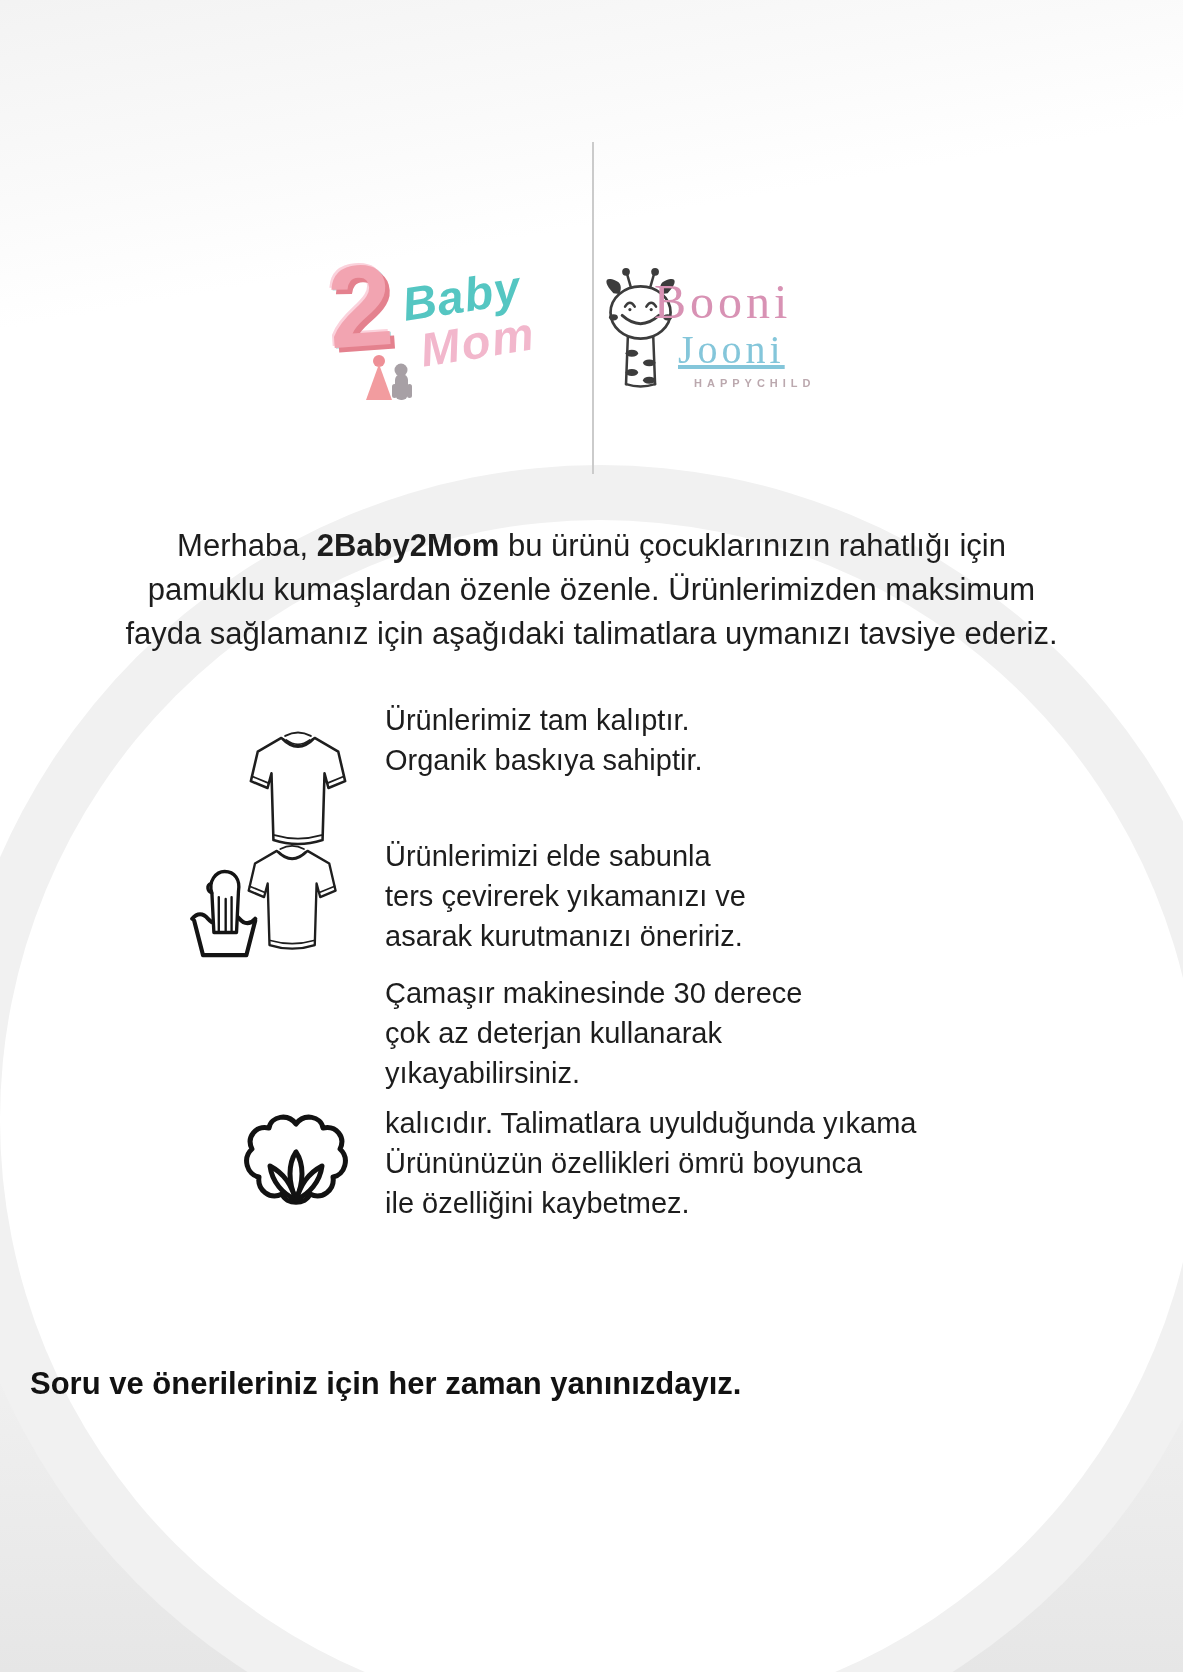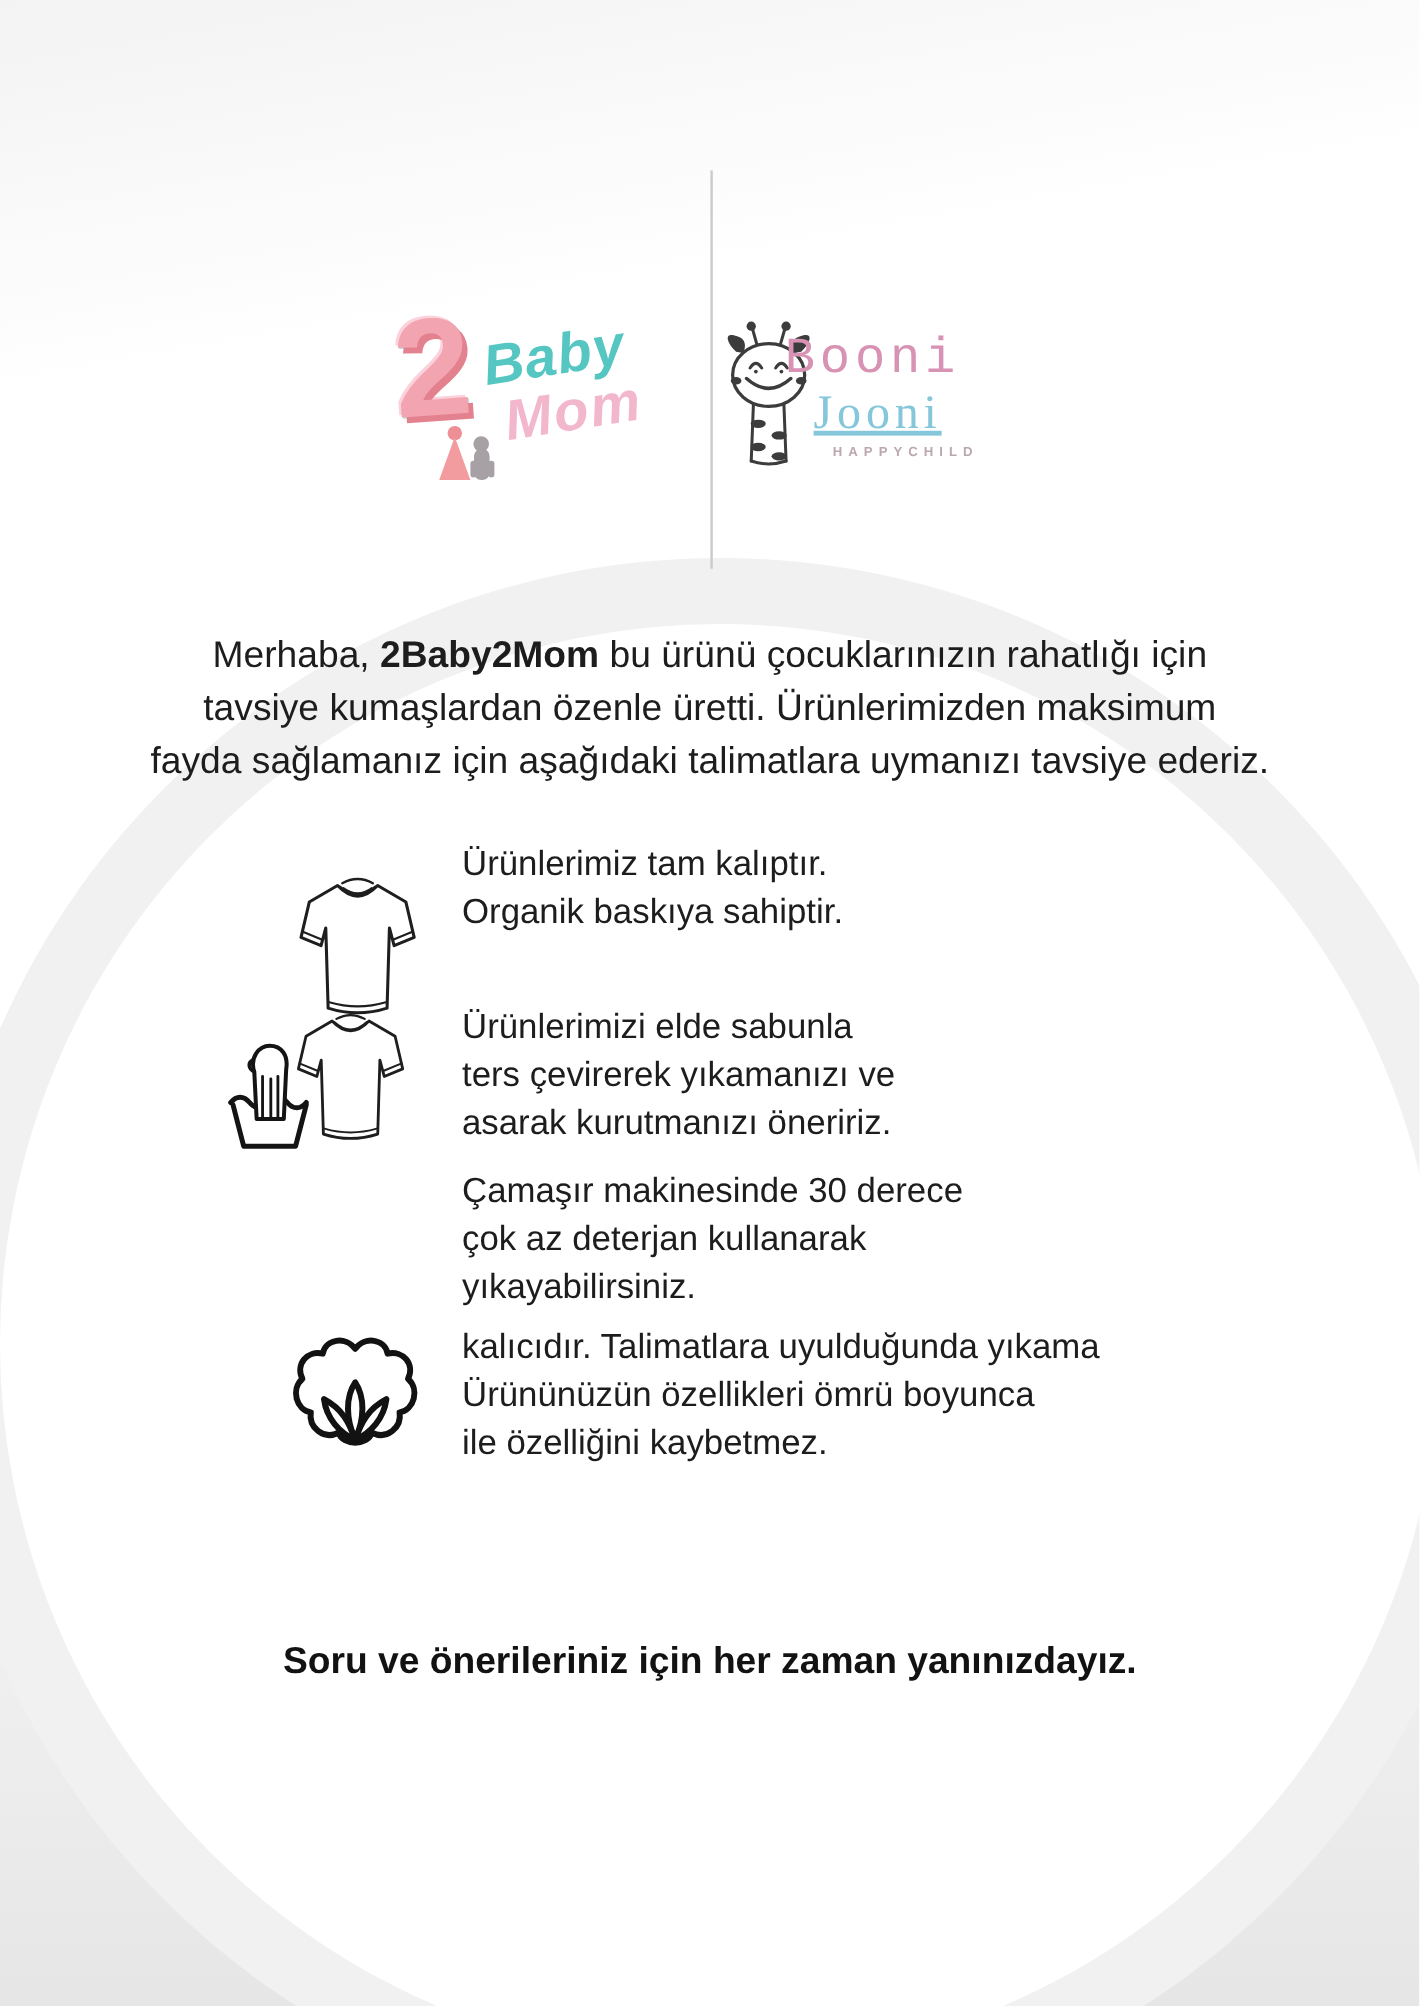--- a/index.html
+++ b/index.html
@@ -39,21 +39,21 @@
   }
   .word-mom{
     position:absolute; left:92px; top:60px; font-size:47px; line-height:1;
     font-style:italic; font-weight:700; letter-spacing:2px;
     color:var(--mom-pink,#f2b7cc); transform:rotate(-9deg);
   }
   .mom-figure{position:absolute; left:30px; top:96px; width:62px; height:52px;}
   .logo-booni{position:absolute; left:596px; top:256px; width:230px; height:150px;}
   .giraffe{position:absolute; left:0; top:6px; width:92px; height:132px;}
   .booni-text{position:absolute; left:58px; top:22px; font-family:"Liberation Serif", serif;}
-  .booni-word{display:block; font-size:42px; line-height:1; letter-spacing:4px; color:var(--booni-pink,#d892b4);font-family:Liberation Mono, monospace;}
+  .booni-word{display:block; font-size:48px; line-height:1; letter-spacing:4px; color:var(--booni-pink,#d892b4);}
   .jooni-word{display:block; font-size:40px; line-height:1; letter-spacing:4px; margin:4px 0 0 24px; color:var(--jooni-blue,#84c6da);text-decoration:underline;}
   .tagline{display:block; margin:7px 0 0 40px; font-family:"Liberation Sans",sans-serif; font-size:11px; letter-spacing:5px; color:var(--tagline-gray,#bba8ae); font-weight:700;}
   
   .intro{
     position:absolute; left:30px; right:30px; top:524px; margin:0; z-index:1;
     text-align:center; font-size:31px; line-height:44px; font-weight:400;
   }
   .intro b{font-weight:700;margin-top:14px;}
   .intro-line{display:block;}
   
@@ -64,21 +64,21 @@
   }
   .instr span{display:block;}
   .t1{top:700px;} .t2{top:836px;} .t3{top:973px;} .t4{top:1103px;}
   .i1{left:243px; top:724px; width:110px; height:132px;}
   .i2{left:190px; top:840px; width:156px; height:124px;}
   .i3{left:210px; top:980px; width:134px; height:120px;}
   .i4{left:240px; top:1108px; width:112px; height:128px;}
   
   .footer-note{
     position:absolute; left:30px; right:30px; top:1366px; margin:0; z-index:1;
-    text-align:center; font-size:31px; font-weight:700; color:#121212;
+    text-align:left; font-size:31px; font-weight:700; color:#121212;
   }
   svg{display:block; width:100%; height:100%;}
 </style>
 </head>
 <body>
 
 <div class="page">
 
   <div class="swoosh-top"></div>
   <div class="swoosh-bottom"></div>
@@ -135,21 +135,21 @@
       <span class="booni-text">
         <span class="booni-word">Booni</span>
         <span class="jooni-word">Jooni</span>
         <span class="tagline">HAPPYCHILD</span>
       </span>
     </div>
   </header>
 
   <p class="intro">
     <span class="intro-line"><span>Merhaba, </span><b>2Baby2Mom</b><span> bu ürünü çocuklarınızın rahatlığı için</span></span>
-    <span class="intro-line">tavsiye kumaşlardan özenle üretti. Ürünlerimizden maksimum</span>
+    <span class="intro-line">pamuklu kumaşlardan özenle özenle. Ürünlerimizden maksimum</span>
     <span class="intro-line">fayda sağlamanız için aşağıdaki talimatlara uymanızı tavsiye ederiz.</span>
   </p>
 
   <div class="icon-box i1">
     <svg viewBox="0 0 112 130">
       <g stroke="#1e1e1e" stroke-width="2.6" stroke-linejoin="round" stroke-linecap="round">
         <path d="M39,12 L15,26 L8,56 L25,63 L29,48 L31,116 Q56,124 81,116 L83,48 L87,63 L104,56 L97,26 L73,12 Q56,30 39,12 Z" fill="#ffffff"></path>
         <path d="M43,10 Q56,3 69,10" fill="none" stroke-width="2"></path>
         <path d="M41,13 Q56,27 71,13" fill="none" stroke-width="2"></path>
         <path d="M44,14 Q56,23 68,14" fill="none" stroke-width="1.6"></path>

